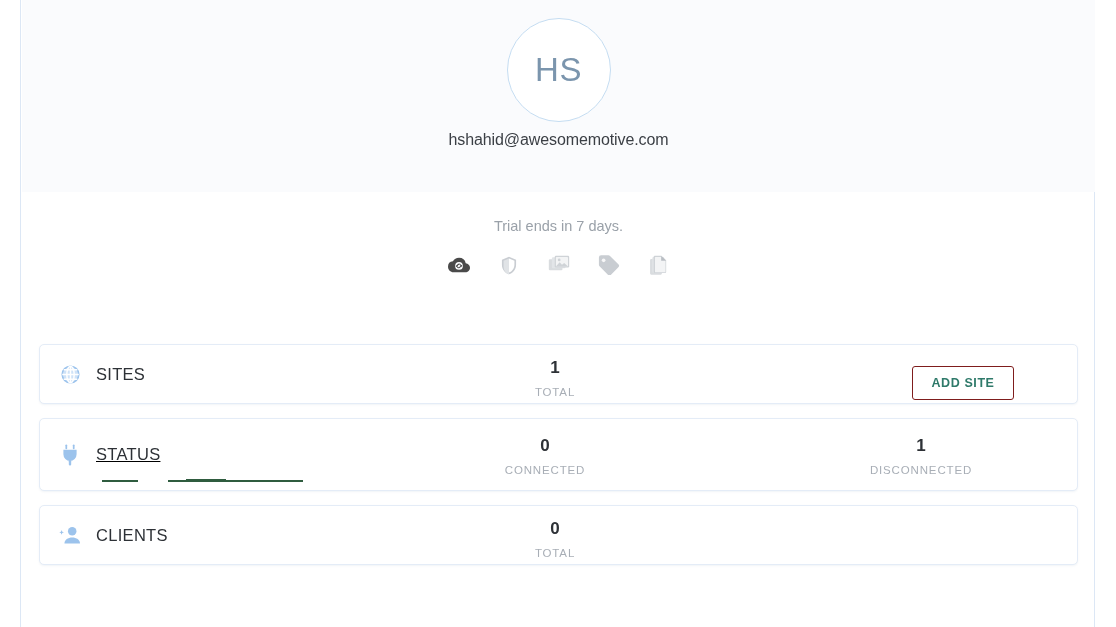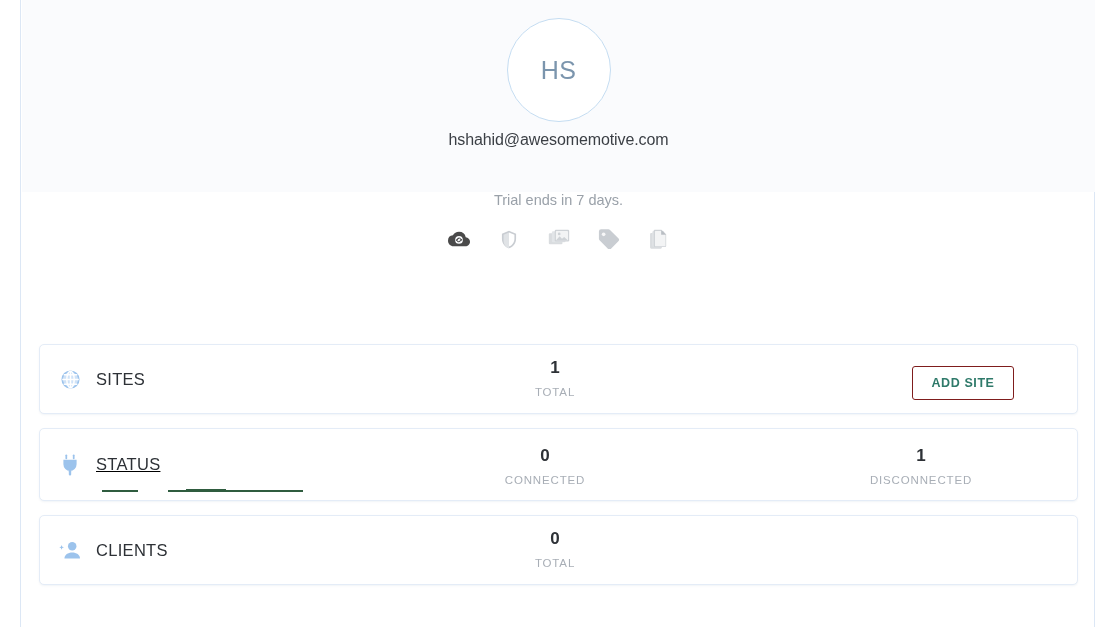--- a/index.html
+++ b/index.html
@@ -46,21 +46,21 @@
     margin-top: 18px;
     border-radius: 50%;
     border: 1px solid #c5ddf2;
     background: #ffffff;
     display: flex;
     align-items: center;
     justify-content: center;
     box-sizing: border-box;
   }
   .avatar-initials {
-    font-size: 25px;
+    font-size: 33px;
     color: #7b95ad;
     letter-spacing: 0.5px;
     font-weight: 400;
   }
   .profile-email {
     margin-top: 9px;
     font-size: 16px;
     color: #3b3f45;
     font-weight: 400;
     letter-spacing: -0.1px;
@@ -75,21 +75,21 @@
     display: flex;
     flex-direction: column;
     align-items: center;
   }
   .trial-line {
     font-size: 14.5px;
     color: #9aa1a9;
     font-weight: 400;
   }
   .trial-line.first { margin-top: 26px; }
-  .trial-line.second { margin-top: 0; }
+  .trial-line.second { margin-top: 26px; }
 
   .feature-icons {
     margin-top: 20px;
     display: flex;
     align-items: center;
     gap: 28px;
   }
   .feature-icon {
     width: 22px;
     height: 22px;
@@ -102,21 +102,21 @@
   
   .cards {
     position: absolute;
     left: 1px;
     top: 344px;
     width: 1073px;
   }
   .card {
     position: relative;
     margin: 0 17px 14px 17px;
-    height: 70px;
+    height: 60px;
     background: #ffffff;
     border: 1px solid #e4ecf7;
     border-radius: 5px;
     box-shadow: 0 1px 2px rgba(170,185,205,0.16);
     display: flex;
     align-items: center;
     box-sizing: border-box;
   }
   .card.status-card { height: 73px; text-decoration: underline; }
 

